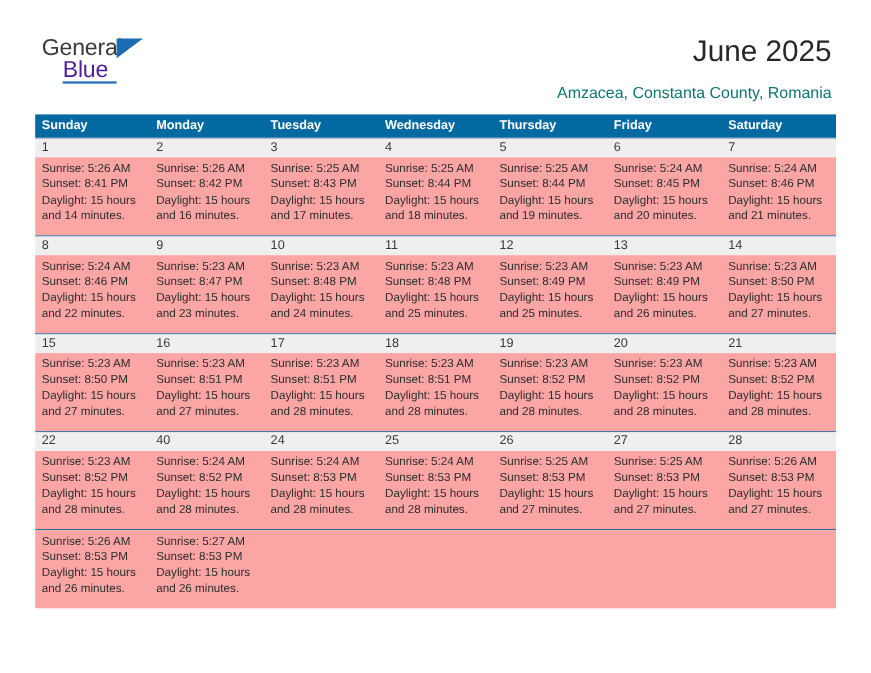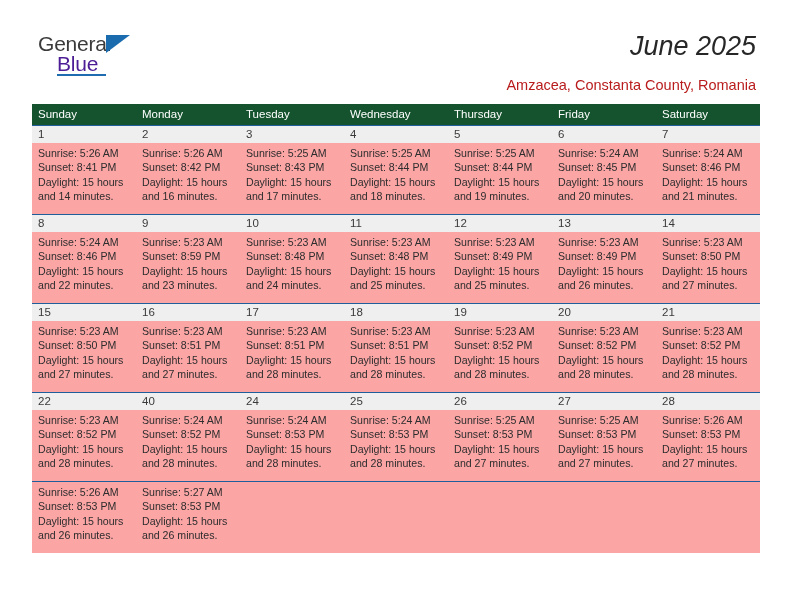--- a/index.html
+++ b/index.html
@@ -73,43 +73,43 @@
   }
 
   .title {
     position: absolute;
     right: 36px;
     top: 31px;
     font-size: 27px;
     color: #272727;
     text-align: right;
     white-space: nowrap;
-    font-style: italic;
   }
   .subtitle {
     position: absolute;
     right: 36px;
     top: 77px;
     font-size: 14.5px;
-    color: #b91c1c;
+    color: #0f766e;
     text-align: right;
     white-space: nowrap;
   }
 
   
   .calendar {
     position: absolute;
     left: 32px;
     top: 104px;
     width: 728px;
   }
   .dow-row {
     display: flex;
-    background: #14532d;
+    background: #0369a1;
     height: 21px;
+    font-weight: bold;
   }
   .dow-cell {
     flex: 1 1 0;
     font-size: 11.5px;
     color: #ffffff;
     padding-left: 6px;
     line-height: 21px;
     box-sizing: border-box;
     overflow: hidden;
     white-space: nowrap;
@@ -249,21 +249,21 @@
           </div>
           <div class="week-bodies">
             <div class="body-cell">
               <div class="line">Sunrise: 5:24 AM</div>
               <div class="line">Sunset: 8:46 PM</div>
               <div class="line">Daylight: 15 hours</div>
               <div class="line">and 22 minutes.</div>
             </div>
             <div class="body-cell">
               <div class="line">Sunrise: 5:23 AM</div>
-              <div class="line">Sunset: 8:59 PM</div>
+              <div class="line">Sunset: 8:47 PM</div>
               <div class="line">Daylight: 15 hours</div>
               <div class="line">and 23 minutes.</div>
             </div>
             <div class="body-cell">
               <div class="line">Sunrise: 5:23 AM</div>
               <div class="line">Sunset: 8:48 PM</div>
               <div class="line">Daylight: 15 hours</div>
               <div class="line">and 24 minutes.</div>
             </div>
             <div class="body-cell">

